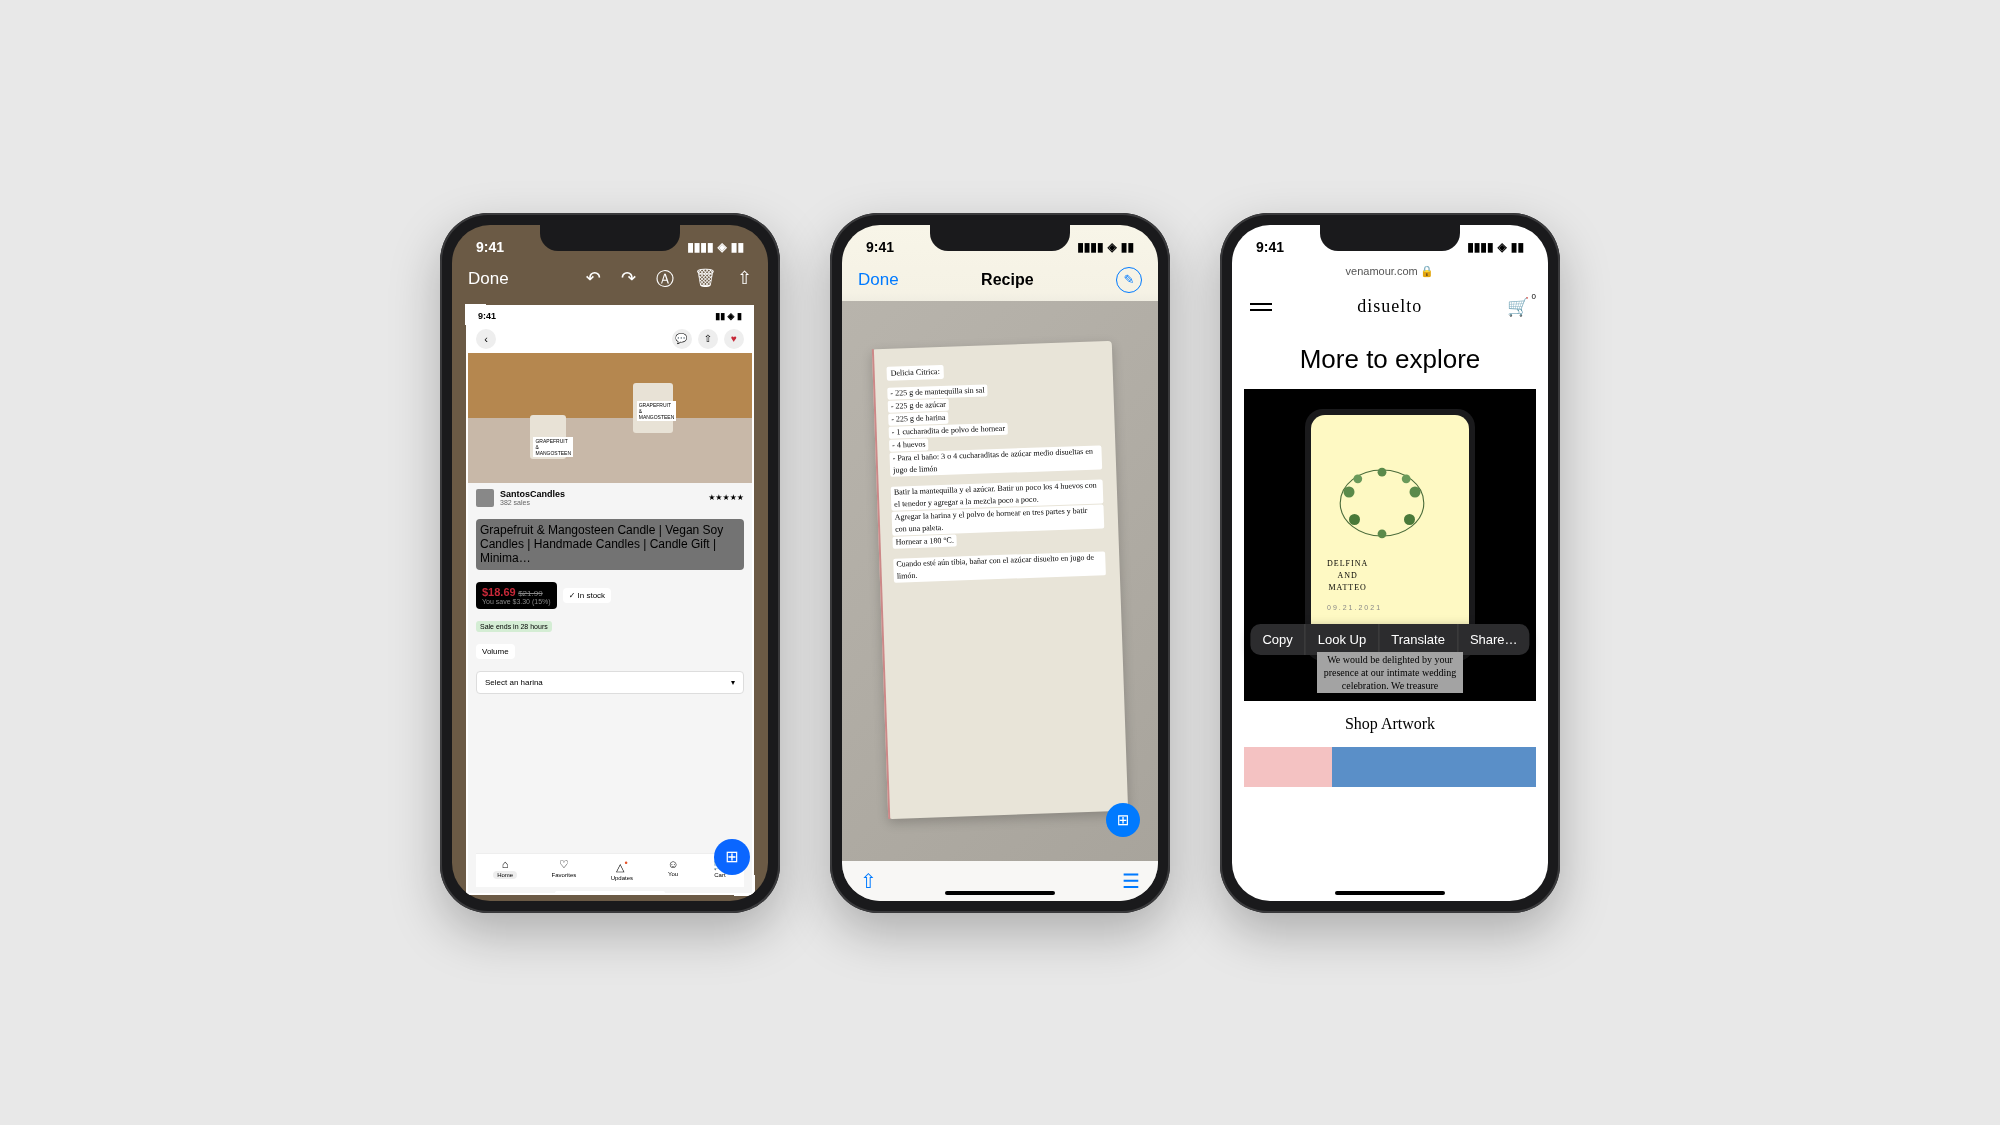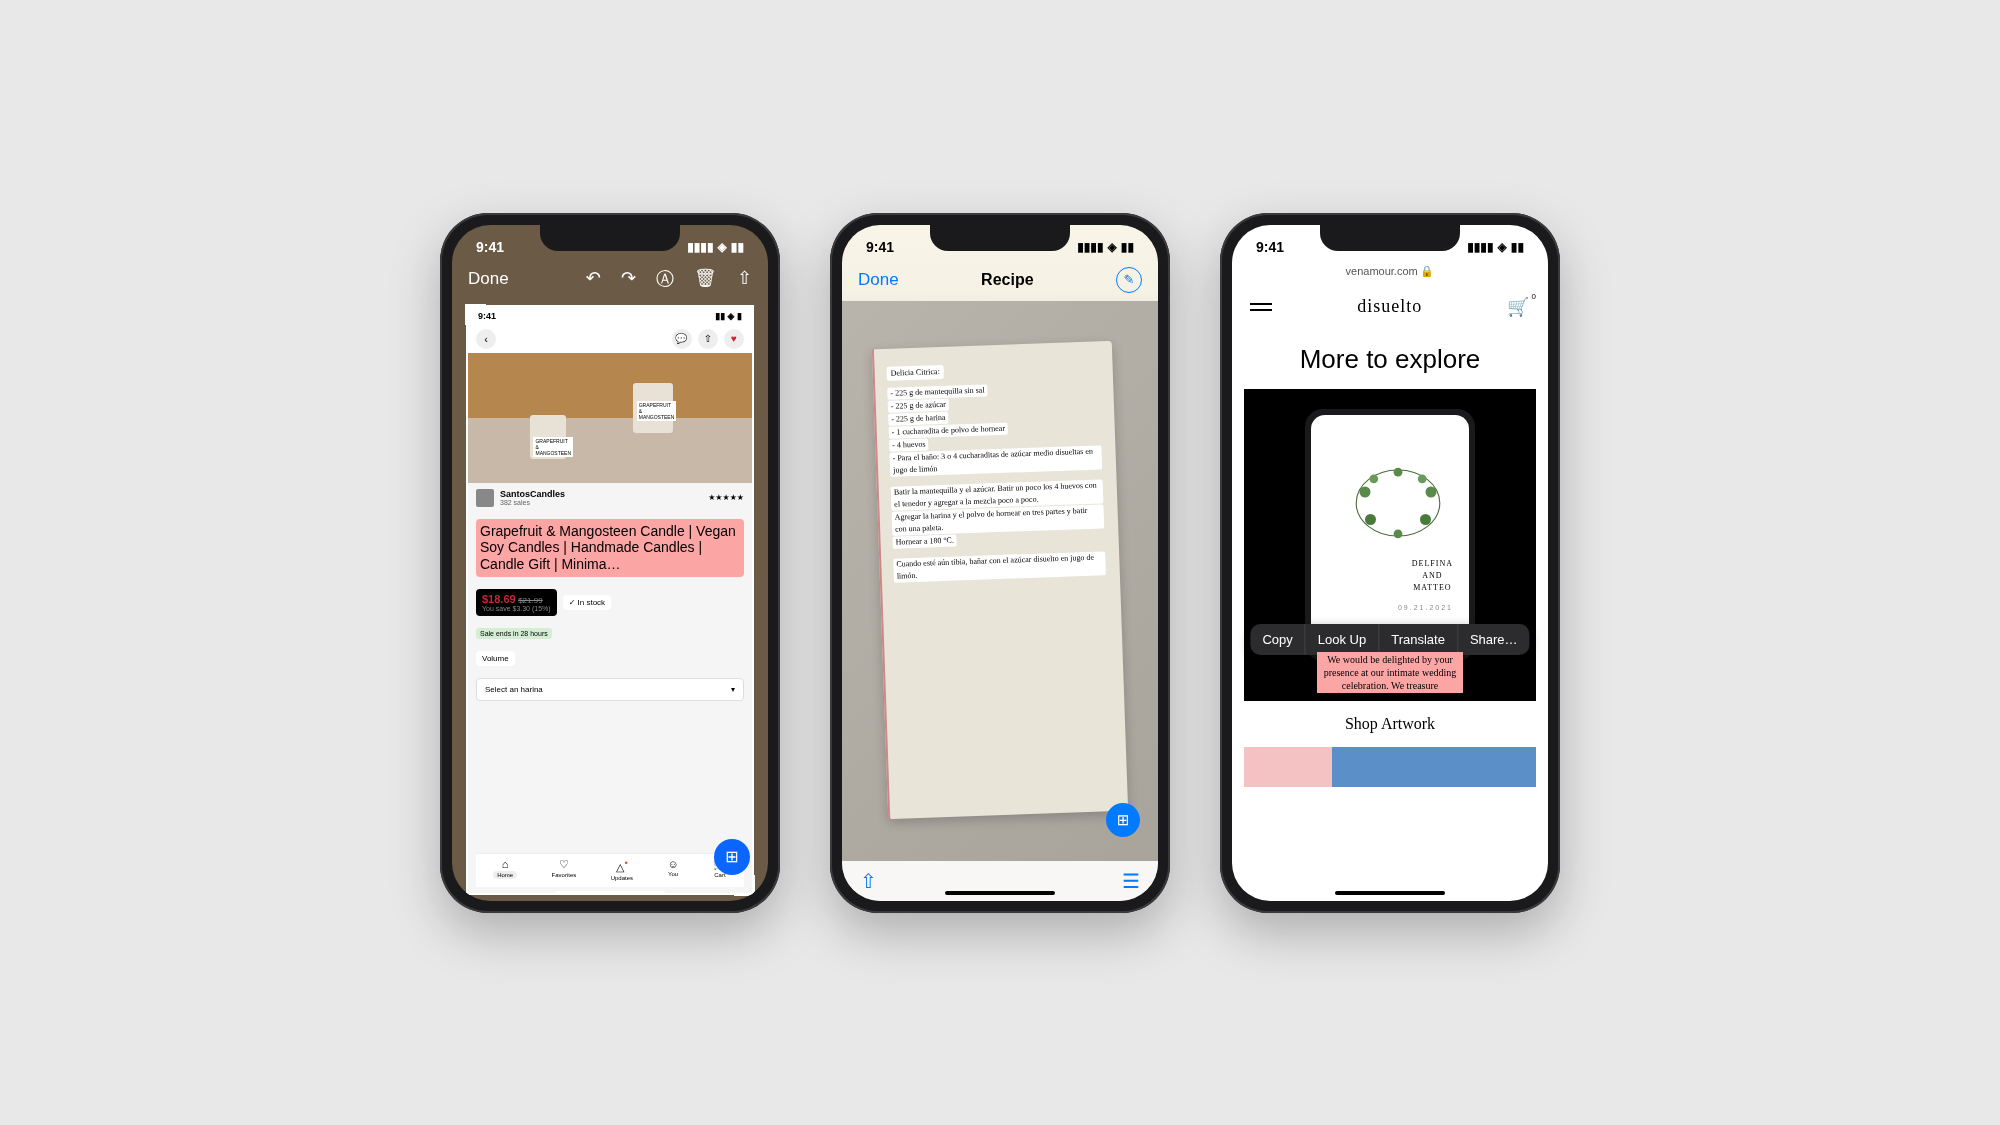--- a/index.html
+++ b/index.html
@@ -86,21 +86,21 @@
 .p1 .heart { color:#c62838; }
 .p1 .product-img { height:130px; background: linear-gradient(180deg,#b5874f 50%,#c8b8a8 50%); position:relative; }
 .p1 .candle { position:absolute; background:#e8e2d6; border-radius:3px; }
 .p1 .c1 { width:40px; height:50px; left:58%; top:30px; }
 .p1 .c2 { width:36px; height:44px; left:22%; top:62px; }
 .p1 .lbl { position:absolute; background:#fff; font-size:5px; padding:1px 2px; }
 .p1 .prod-body { flex:1; padding:6px 8px; background:#f5f5f5; display:flex; flex-direction:column; gap:12px; }
 .p1 .seller-row { display:flex; align-items:center; gap:6px; }
 .p1 .avatar { width:18px; height:18px; background:#888; border-radius:2px; }
 .p1 .stars { margin-left:auto; font-size:8px; }
-.p1 .title-card { background:#fca5a5; border-radius:4px; padding:4px; font-size:14px; line-height:1.2; }
+.p1 .title-card { background:#737373; border-radius:4px; padding:4px; font-size:12px; line-height:1.2; }
 .p1 .price-row { display:flex; align-items:center; gap:6px; }
 .p1 .price-box { background:#000000; border-radius:4px; padding:4px 6px; }
 .p1 .price-now { color:#c62838; font-weight:700; font-size:11px; }
 .p1 .price-was { color:#888; text-decoration:line-through; font-size:8px; }
 .p1 .save { font-size:7px; color:#888; display:block; }
 .p1 .instock { background:#fff; border-radius:4px; padding:3px 6px; font-size:8px; }
 .p1 .sale-ends { background:#d4edd4; border-radius:3px; padding:2px 4px; font-size:7px; display:inline-block; }
 .p1 .chip { background:#fff; border-radius:4px; padding:3px 6px; font-size:8px; display:inline-block; }
 .p1 .select-opt { background:#fff; border-radius:4px; padding:6px 8px; display:flex; justify-content:space-between; font-size:8px; border:1px solid #ddd; }
 .p1 .tabbar { display:flex; justify-content:space-around; padding:4px 0 6px; background:#fff; border-top:1px solid #eee; }
@@ -149,39 +149,39 @@
 .p3 .site-head { display:flex; align-items:center; justify-content:space-between; padding:12px 18px; }
 .p3 .burger { display:flex; flex-direction:column; gap:4px; }
 .p3 .burger span { width:22px; height:2px; background:#000; }
 .p3 .brand { font-family: Georgia, serif; font-size:18px; letter-spacing:1px; }
 .p3 .cart { position:relative; font-size:18px; }
 .p3 .cart-badge { position:absolute; top:-4px; right:-6px; font-size:8px; }
 .p3 .section-title { font-family:Liberation Sans, sans-serif; font-size:26px; text-align:center; padding:14px 0 14px; }
 .p3 .artwork-card { margin:0 12px; position:relative; }
 .p3 .aw-bg { background:#000; padding:20px 30px 40px; }
 .p3 .inner-phone { background:#1a1a1c; border-radius:18px; padding:6px; margin:0 auto; width:170px; }
-.p3 .inner-screen { background:#ffffff; border-radius:14px; height:240px; display:flex; flex-direction:column; align-items:flex-end; justify-content:center; gap:10px; padding:16px; }
+.p3 .inner-screen { background:#fef9c3; border-radius:14px; height:240px; display:flex; flex-direction:column; align-items:flex-start; justify-content:center; gap:10px; padding:16px; }
 .p3 .wreath { width:110px; height:90px; position:relative; }
 .p3 .wreath svg { width:100%; height:100%; }
 .p3 .invite-text { font-family:Georgia,serif; font-size:8px; text-align:center; letter-spacing:1px; line-height:1.5; }
 .p3 .invite-date { font-size:7px; color:#888; letter-spacing:2px; }
 .p3 .context-menu {
   position:absolute; bottom:46px; left:50%; transform:translateX(-50%);
   background:#2c2c2e; border-radius:10px; display:flex; color:#fff; font-size:13px;
   box-shadow:0 4px 12px rgba(0,0,0,0.4);
 }
 .p3 .context-menu span { padding:8px 12px; border-right:1px solid #444; white-space:nowrap; }
 .p3 .context-menu span:last-child { border-right:none; }
 .p3 .context-menu::after {
   content:""; position:absolute; bottom:-6px; left:50%; transform:translateX(-50%);
   border:6px solid transparent; border-top-color:#2c2c2e; border-bottom:none;
 }
 .p3 .selected-text {
   position:absolute; bottom:8px; left:50%; transform:translateX(-50%);
-  background:#fca5a5; font-family:Georgia,serif; font-size:10px; text-align:center;
+  background:#a3a3a3; font-family:Georgia,serif; font-size:10px; text-align:center;
   line-height:1.3; padding:1px 2px; max-width:160px;
 }
 .p3 .shop-label { text-align:center; font-family:Georgia,serif; font-size:16px; padding:14px 0; }
 .p3 .next-card { margin:0 12px; height:40px; background:linear-gradient(90deg,#f4c2c2 30%,#5a8fc8 30%); }
 .p3 .home-ind { position:absolute; bottom:6px; left:50%; transform:translateX(-50%); width:110px; height:4px; background:#000; border-radius:3px; }
 </style>
 </head>
 <body>
 
 <div class="phone p1">

